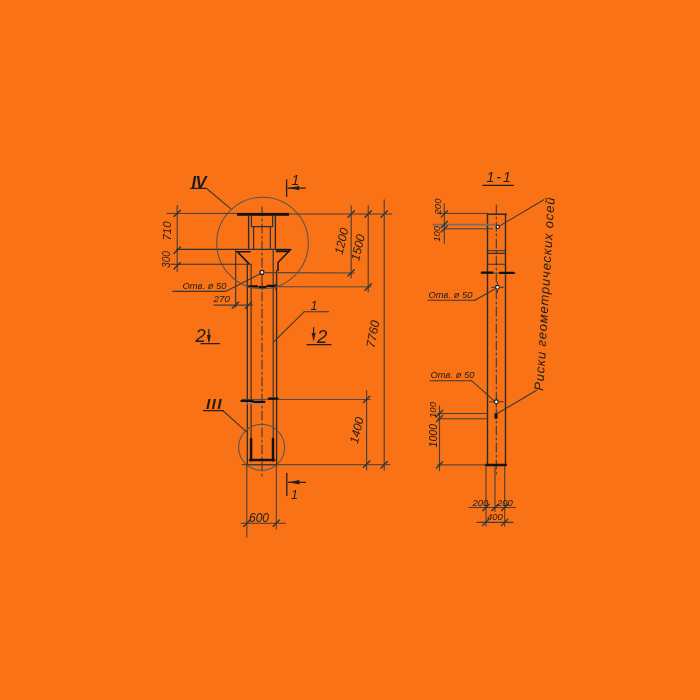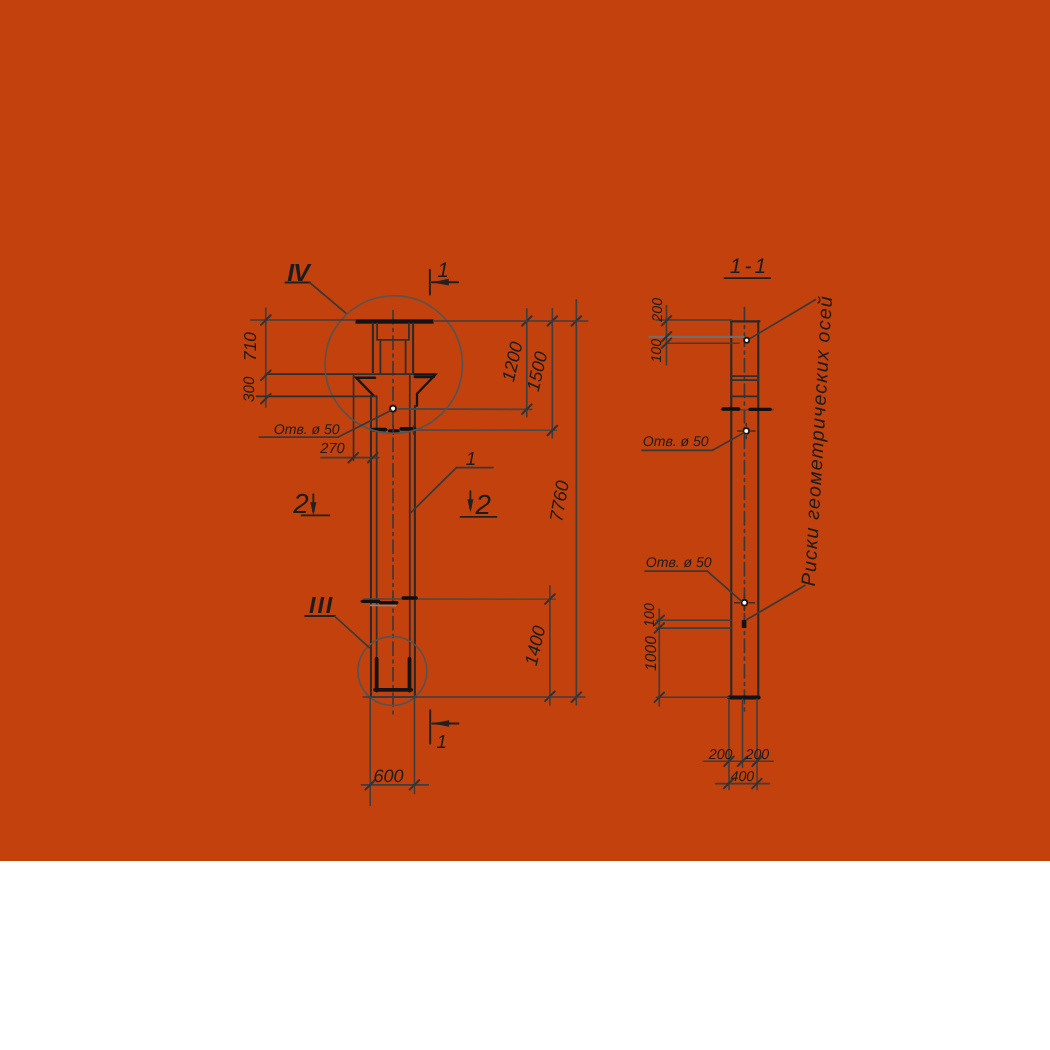--- a/index.html
+++ b/index.html
@@ -1,16 +1,16 @@
 <!DOCTYPE html>
 <html><head>
 <meta charset="utf-8">
 <style>
   html,body{margin:0;padding:0;background:#ffffff;}
-  .page{width:700px;height:574px;position:relative;background:#c2410c;font-family:"Liberation Sans", sans-serif;}
+  .page{width:700px;height:700px;position:relative;background:#f97316;font-family:"Liberation Sans", sans-serif;}
   svg{position:absolute;left:0;top:0;opacity:0.999;transform:translateZ(0);will-change:transform;filter:blur(0.3px);}
   text{fill:#1d1d1d;font-family:"Liberation Sans", sans-serif;}
 </style>
 </head>
 <body>
 <div class="page">
 <svg width="700" height="700" viewBox="0 0 700 700">
 <g stroke-linecap="round" fill="none">
 
 <line x1="262" y1="207" x2="262" y2="476" stroke="#3a3a3a" stroke-width="1.1" stroke-dasharray="9 3 2 3"></line>

